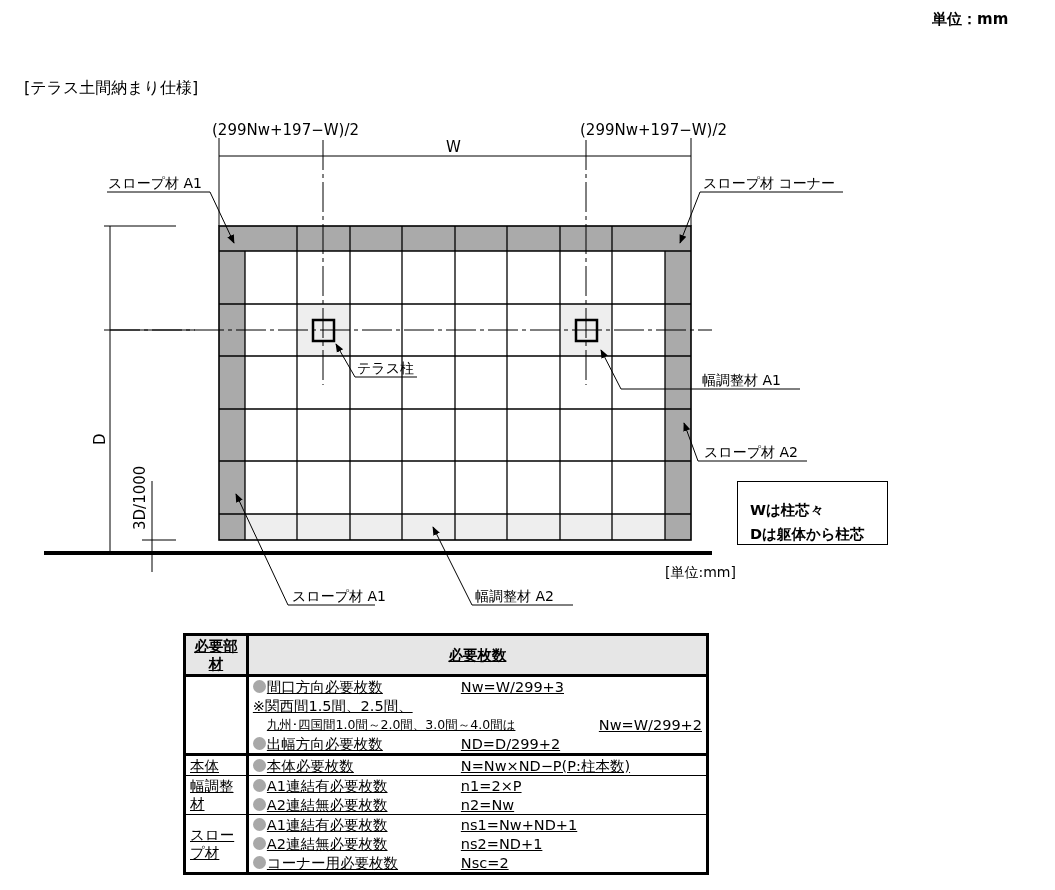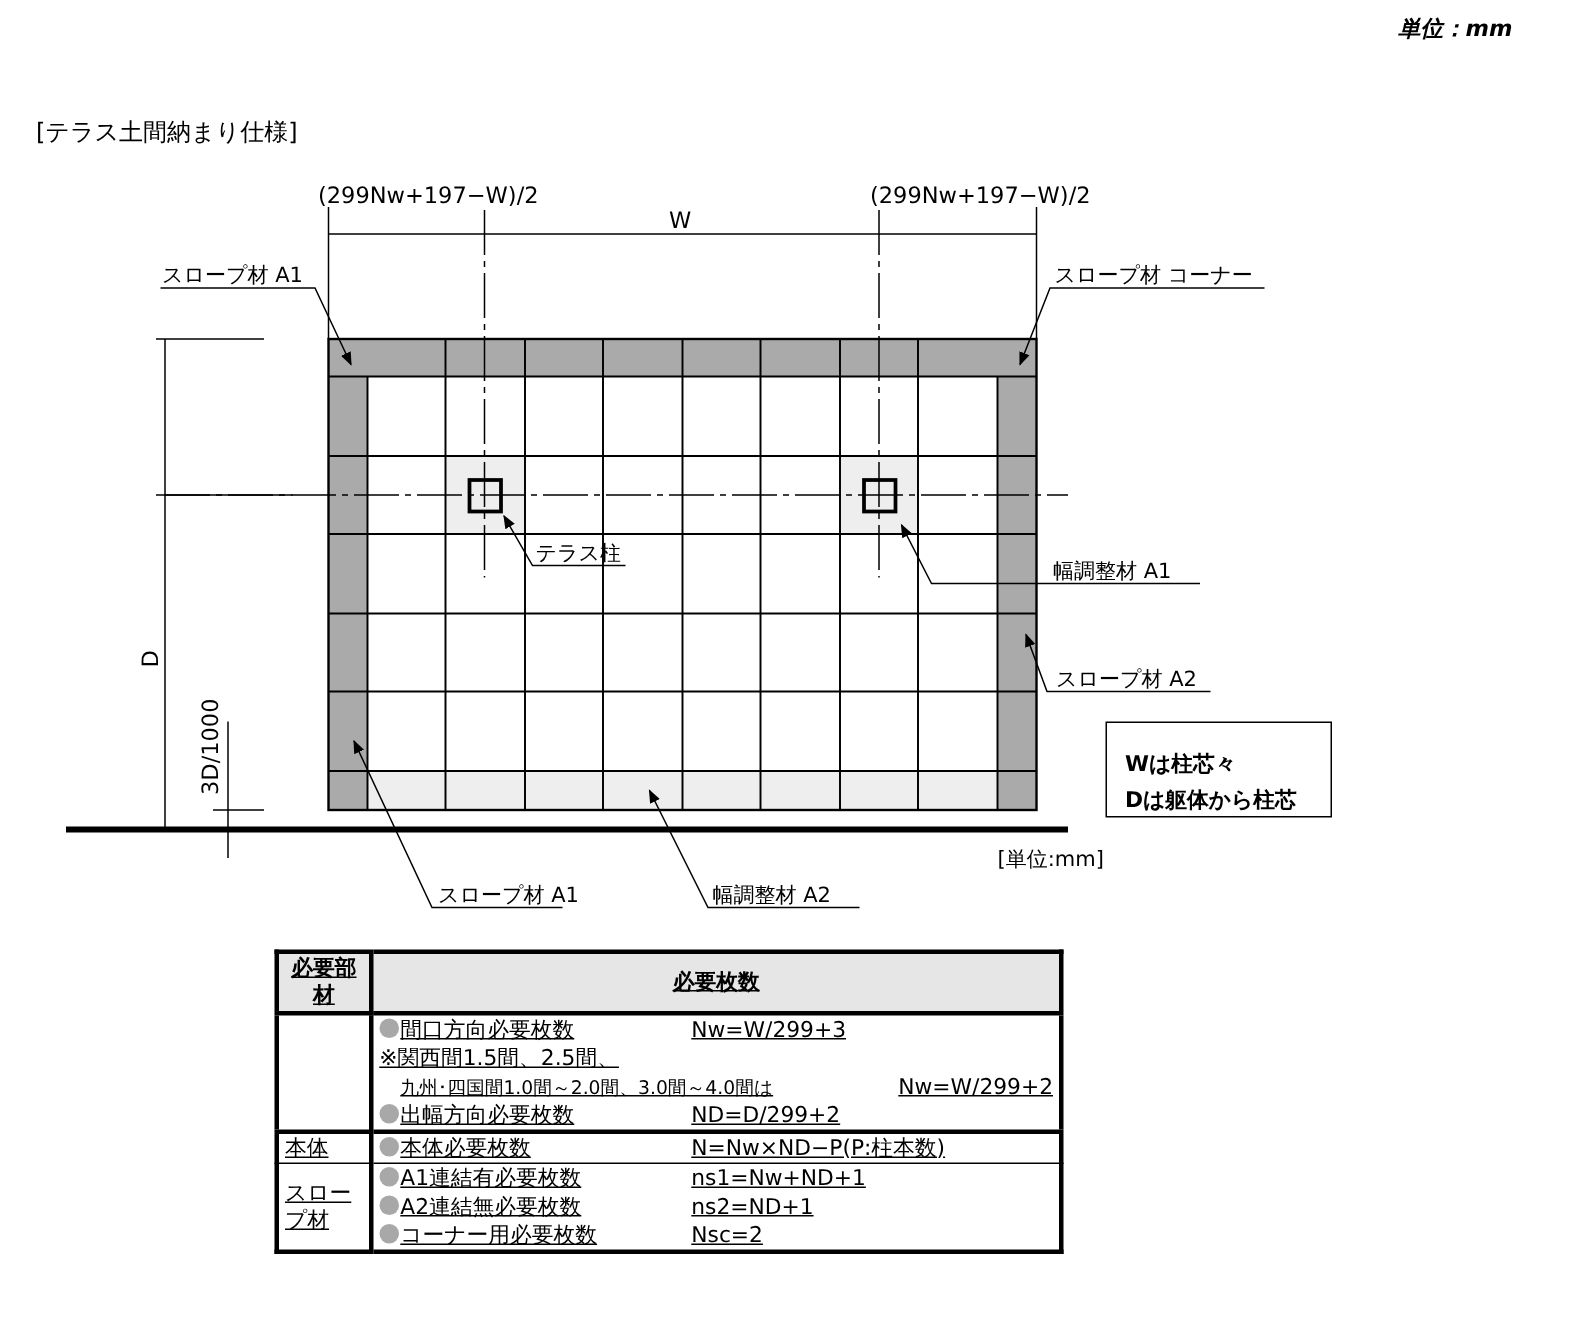--- a/index.html
+++ b/index.html
@@ -1,18 +1,18 @@
 <!DOCTYPE html>
 <html><head>
 <meta charset="utf-8">
 <style>
   html, body { margin:0; padding:0; background:#ffffff; }
   body { width:1055px; height:890px; position:relative; overflow:hidden;
          font-family: "DejaVu Sans", "Liberation Sans", sans-serif; color:#000; }
-  .unit-top { position:absolute; left:932px; top:10px; font-size:15px; font-weight:bold;font-style:italic; }
+  .unit-top { position:absolute; left:932px; top:10px; font-size:15px; font-weight:bold; }
   .title { position:absolute; left:24px; top:78px; font-size:16px; font-weight:normal; letter-spacing:0px; }
   svg.drawing { position:absolute; left:0; top:0; }
   svg text { font-family: "DejaVu Sans", "Liberation Sans", sans-serif; }
   .note-box { position:absolute; left:737px; top:481px; width:151px; height:64px;
               border:1.5px solid #000; box-sizing:border-box; padding:16px 0 0 12px;
               font-size:14.5px; font-weight:bold; line-height:24px; }
   .unit-bracket { position:absolute; left:665px; top:564px; font-size:14px; }
   table.req { position:absolute; left:183px; top:633px; width:526px; border-collapse:collapse;
               border:3px solid #000; font-size:14.5px; line-height:18px;text-decoration:underline; }
   table.req th { background:#e6e6e6; font-weight:bold; font-size:14.5px; padding:1px 4px;
@@ -158,20 +158,33 @@
   <tr class="sec-break">
     <td class="cat">本体</td>
     <td class="body">
       <div class="line">
         <span class="lbl"><span class="dot"></span><span>本体必要枚数</span></span>
         <span class="frm">N=Nw×ND−P(P:柱本数)</span>
       </div>
     </td>
   </tr>
   <tr class="thin-top">
+    <td class="cat">幅調整材</td>
+    <td class="body">
+      <div class="line">
+        <span class="lbl"><span class="dot"></span><span>A1連結有必要枚数</span></span>
+        <span class="frm">n1=2×P</span>
+      </div>
+      <div class="line">
+        <span class="lbl"><span class="dot"></span><span>A2連結無必要枚数</span></span>
+        <span class="frm">n2=Nw</span>
+      </div>
+    </td>
+  </tr>
+  <tr class="thin-top">
     <td class="cat">スロープ材</td>
     <td class="body">
       <div class="line">
         <span class="lbl"><span class="dot"></span><span>A1連結有必要枚数</span></span>
         <span class="frm">ns1=Nw+ND+1</span>
       </div>
       <div class="line">
         <span class="lbl"><span class="dot"></span><span>A2連結無必要枚数</span></span>
         <span class="frm">ns2=ND+1</span>
       </div>

